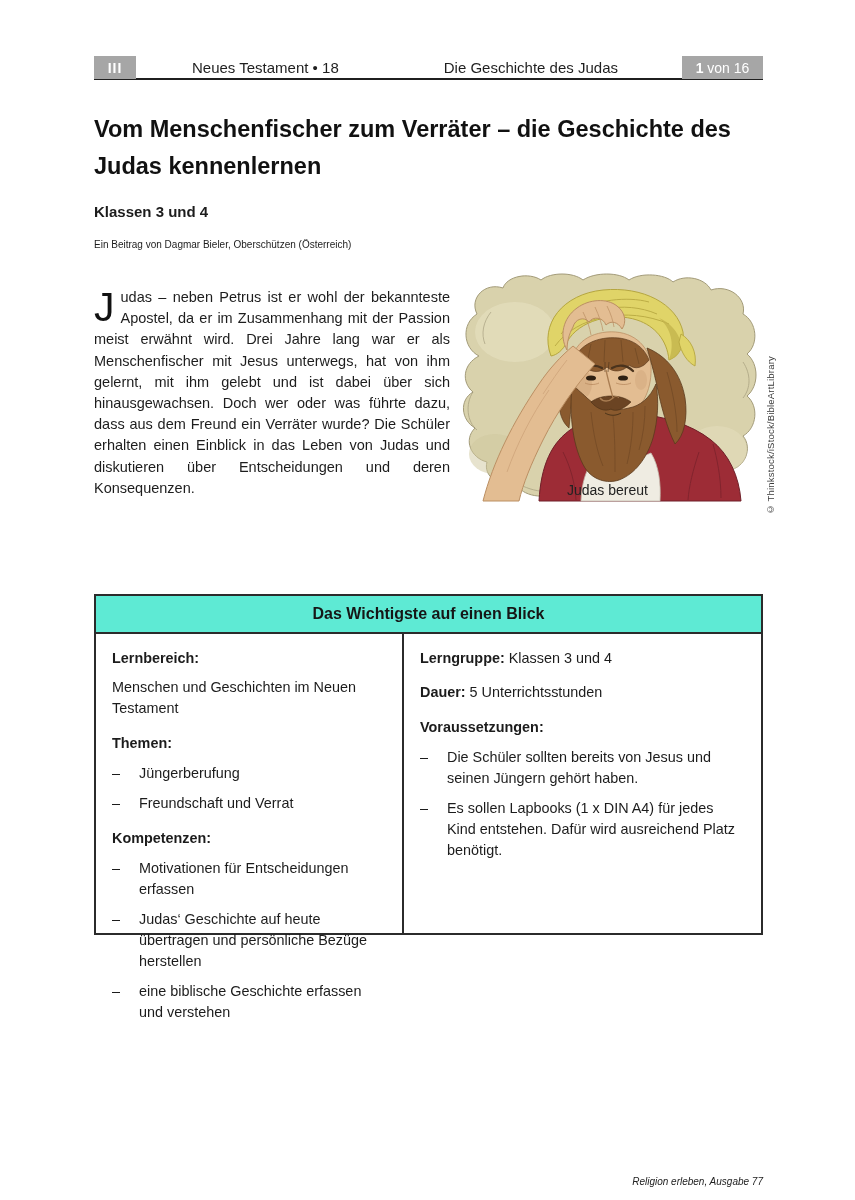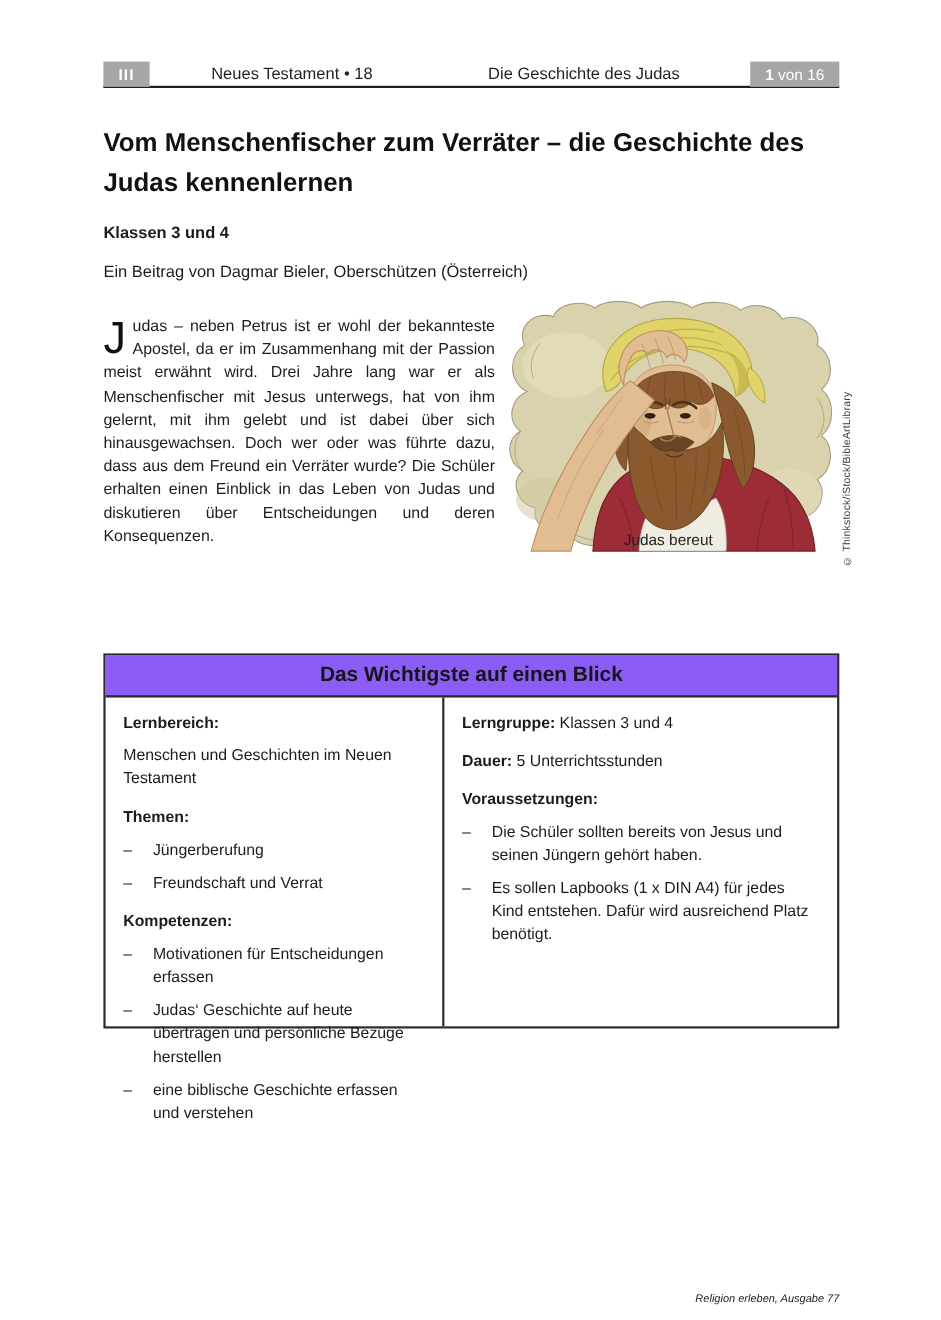--- a/index.html
+++ b/index.html
@@ -23,21 +23,21 @@
   .badge-page b { font-weight:700; margin-right:0; }
   .badge-page .pgrest { white-space:pre; }
   .kopf-left { margin-left:8px; font-size:15px; color:#1f1f1f; }
   .kopf-spacer { flex:1; }
   .kopf-right { font-size:15px; color:#1f1f1f; }
 
   
   .title { position:absolute; left:94px; top:111px; width:676px; font-size:23.5px; line-height:36.5px; font-weight:700; color:#111; }
   .title .tl { display:block; }
   .klassen { position:absolute; left:94px; top:203px; font-size:15px; font-weight:700; }
-  .byline  { position:absolute; left:94px; top:239px; font-size:15px; }
+  .byline  { position:absolute; left:94px; top:239px; font-size:10px; }
 
   
   .intro {
     position:absolute; left:94px; top:287px; width:356px;
     font-size:14.5px; line-height:21.2px; text-align:justify; color:#1d1d1d;
   }
   .dropcap {
     float:left; font-size:41px; line-height:36px; padding:2px 6px 0 0; color:#111;
   }
 
@@ -47,23 +47,23 @@
   .fig-credit { position:absolute; left:761px; top:272px; width:15px; height:243px; }
   .fig-credit span {
     position:absolute; bottom:0; right:0;
     writing-mode:vertical-rl; transform:rotate(180deg);
     font-size:9.5px; color:#3a3a3a; white-space:nowrap; letter-spacing:.2px;
   }
 
   
   .ov-table { position:absolute; left:94px; top:594px; width:669px; border:2px solid #2b2b2b; background:#fff; }
   .ov-head {
-    height:38px; background:#8b5cf6; border-bottom:2px solid #2b2b2b;
+    height:38px; background:#5eead4; border-bottom:2px solid #2b2b2b;
     display:flex; align-items:center; justify-content:center;
-    font-size:19px; font-weight:700; color:#161616;
+    font-size:16px; font-weight:700; color:#161616;
   }
   .ov-body { display:flex; height:299px; }
   .ov-cell { padding:14px 16px; font-size:14.4px; line-height:21px; }
   .ov-left { width:308px; border-right:2px solid #2b2b2b; }
   .ov-right { flex:1; }
   .lbl { font-weight:700; margin-top:14px; }
   .lbl.first { margin-top:0; }
   .txt { margin-top:8px; }
   .para { margin-top:13px; }
   .para.first { margin-top:0; }

